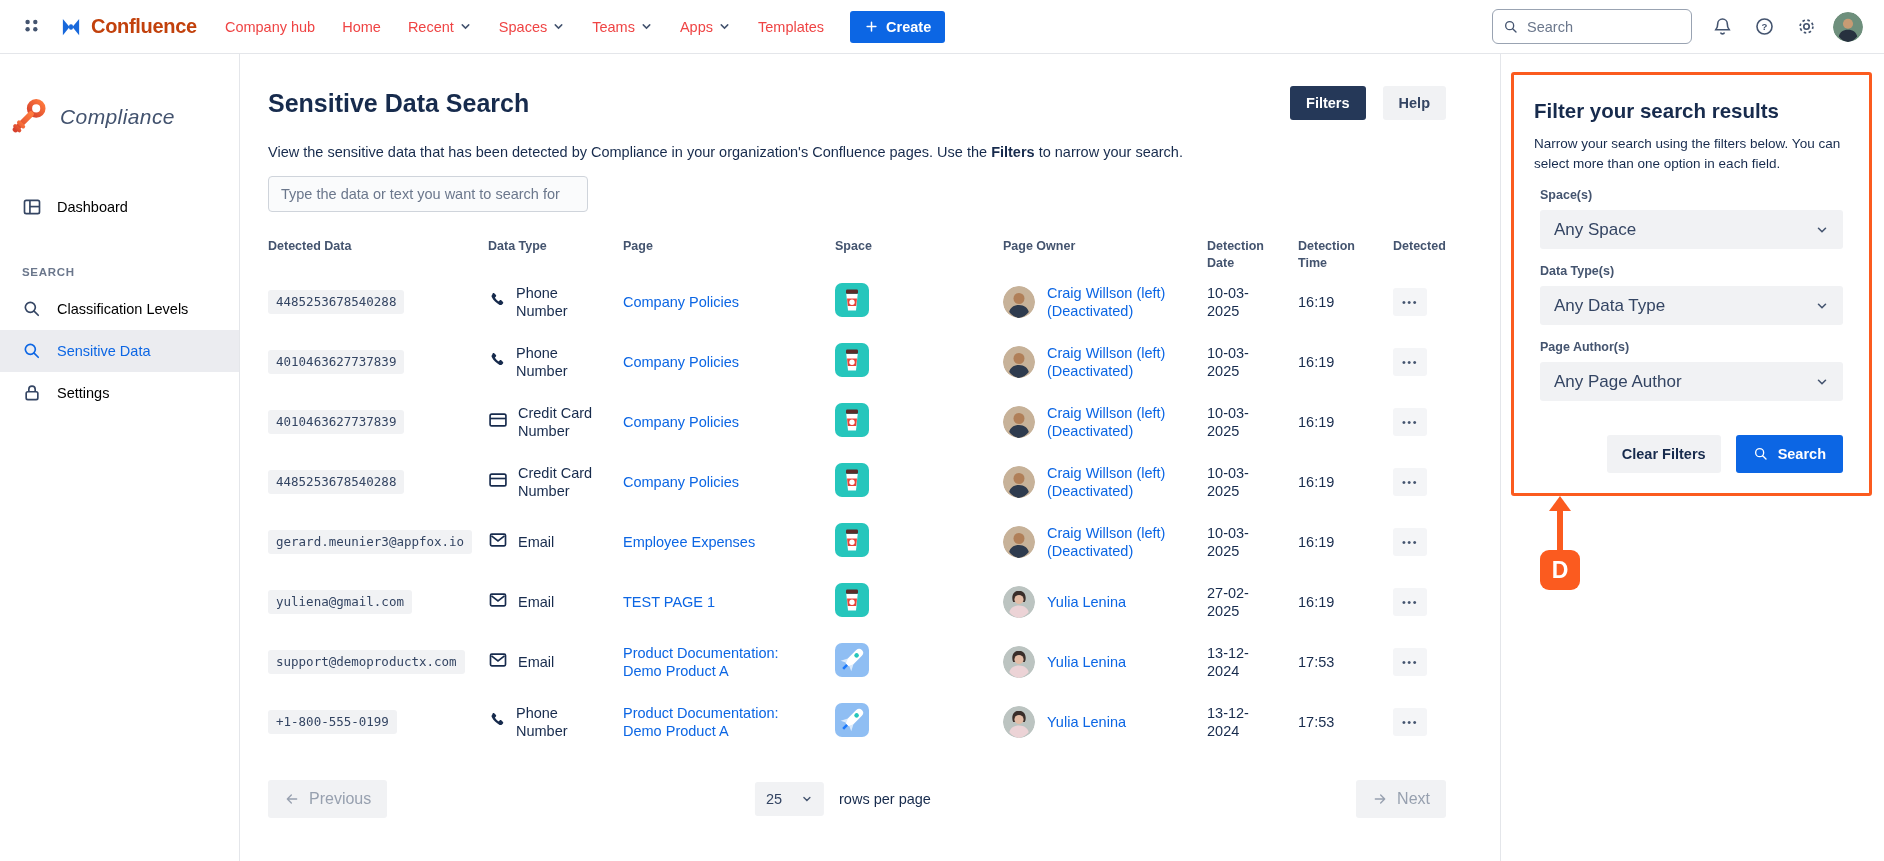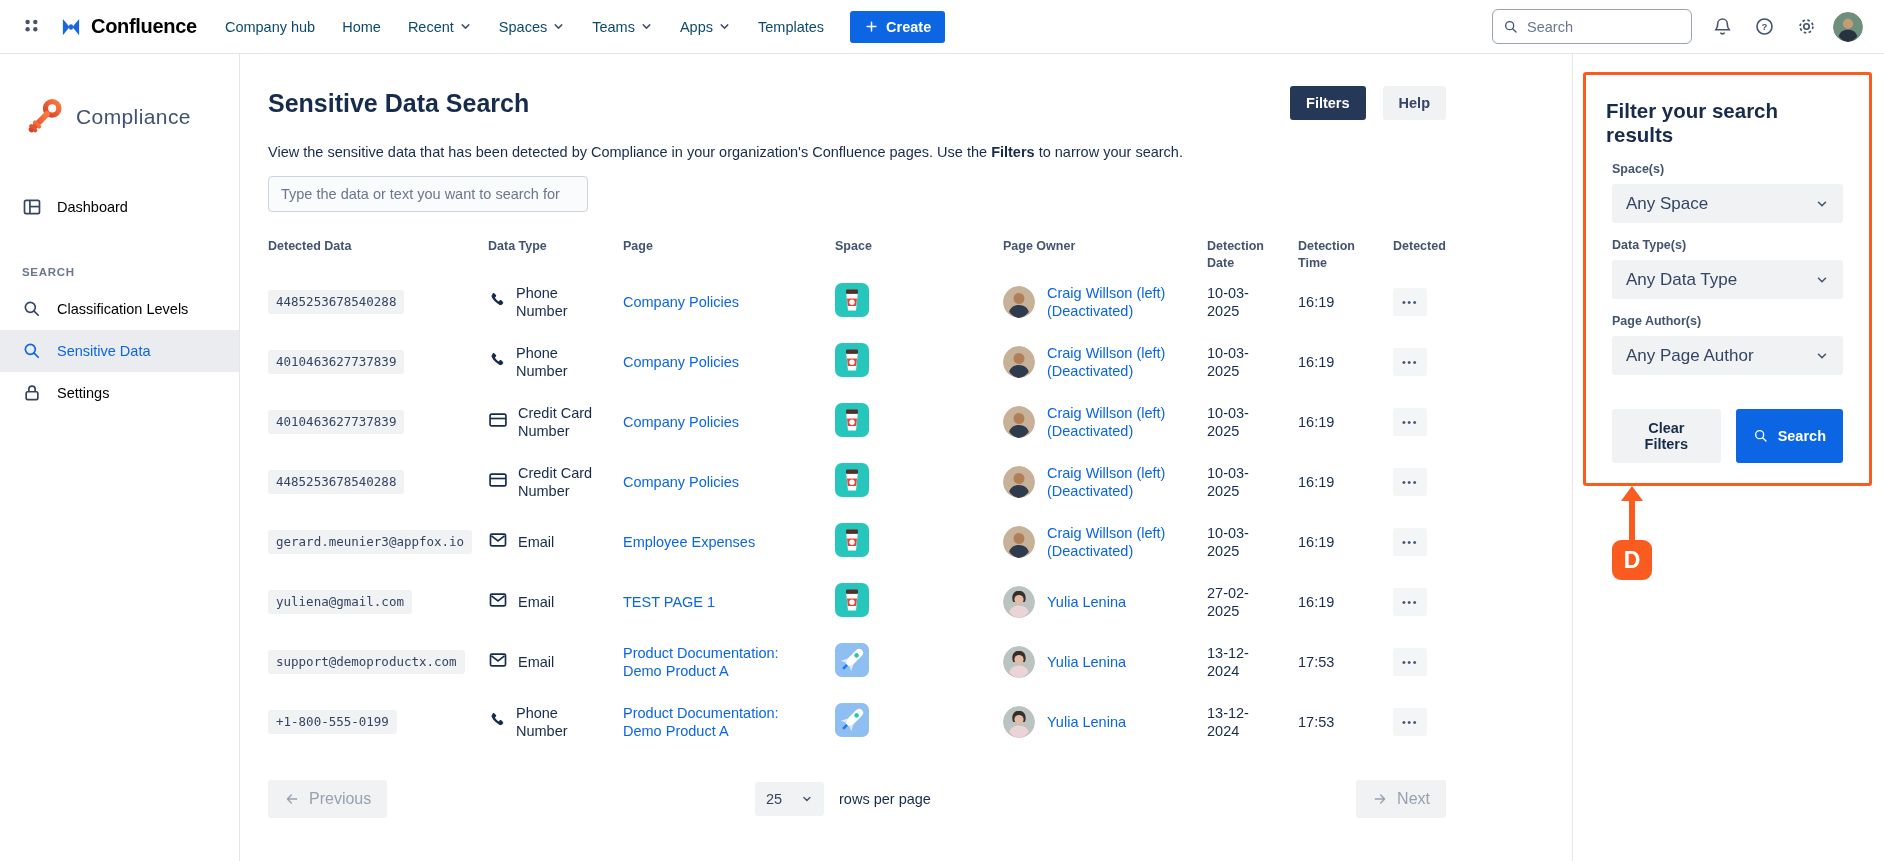--- a/index.html
+++ b/index.html
@@ -8,35 +8,35 @@
   }
   *{box-sizing:border-box; margin:0; padding:0;}
   html,body{background:#fff;}
   body{font-family:"Liberation Sans","DejaVu Sans",sans-serif; color:var(--navy);}
   .page{width:1884px;height:861px;position:relative;background:#fff;overflow:hidden;}
 
   
   .topbar{height:54px;display:flex;align-items:center;padding:0 18px 0 14px;border-bottom:1px solid var(--border);gap:4px;}
   .icon-btn{width:36px;height:36px;display:flex;align-items:center;justify-content:center;background:none;border:none;cursor:pointer;border-radius:4px;}
   .logo{display:flex;align-items:center;gap:7px;margin:0 14px 0 4px;}
-  .logo-text{font-size:20px;font-weight:700;color:#000000;letter-spacing:-0.3px;}
+  .logo-text{font-size:20px;font-weight:700;color:#c2410c;letter-spacing:-0.3px;}
   .topnav{display:flex;align-items:center;gap:27px;margin-left:10px;}
-  .topnav a{display:flex;align-items:center;gap:5px;font-size:14.5px;font-weight:500;color:#0c4a6e;text-decoration:none;cursor:pointer;}
+  .topnav a{display:flex;align-items:center;gap:5px;font-size:14.5px;font-weight:500;color:#ef4444;text-decoration:none;cursor:pointer;}
   .btn-create{display:flex;align-items:center;gap:7px;background:var(--accent);color:#fff;border:none;border-radius:3px;
     font-size:14.5px;font-weight:600;padding:8px 14px;margin-left:22px;cursor:pointer;font-family:inherit;}
   .top-search{margin-left:auto;display:flex;align-items:center;gap:8px;width:200px;height:35px;border:1px solid #99A3B2;border-radius:6px;padding:0 10px;background:#fff;}
   .top-search input{border:none;outline:none;font-size:14.5px;width:140px;color:#344563;font-family:inherit;}
   .top-search input::placeholder{color:#6B778C;}
   .top-icons{display:flex;align-items:center;gap:6px;margin-left:8px;}
   .avatar-sm{width:30px;height:30px;border-radius:50%;overflow:hidden;display:block;}
 
   
   .body-wrap{display:flex;height:807px;}
   .sidebar{width:240px;border-right:1px solid var(--border);padding-top:40px;flex-shrink:0;}
-  .app-logo{display:flex;align-items:center;gap:8px;padding-left:22px;margin-bottom:46px;}
+  .app-logo{display:flex;align-items:center;gap:8px;padding-left:6px;margin-bottom:46px;font-style:italic;}
   .app-logo-text{font-size:21px;color:#42526E;letter-spacing:.4px;}
   .side-item{display:flex;align-items:center;gap:15px;padding:11px 22px;font-size:14.5px;color:#000000;cursor:pointer;}
   .side-item svg{flex-shrink:0;}
   .side-item.selected{background:#EBECF0;color:var(--accent);font-weight:500;}
   .side-section{font-size:11.5px;font-weight:700;color:#6B778C;letter-spacing:.7px;padding:10px 22px;margin-top:28px;}
 
   
   .main{flex:1;padding:32px 0 0 28px;}
   .title-row{display:flex;align-items:center;width:1178px;}
   .page-title{font-size:25px;font-weight:700;color:var(--navy);}
@@ -66,21 +66,21 @@
   .actions-btn{background:#F4F5F7;border:none;border-radius:3px;padding:8px 9px;color:var(--gray-text);font-size:11px;letter-spacing:1.5px;cursor:pointer;}
 
   .pagination{width:1178px;margin-top:28px;display:flex;align-items:center;position:relative;}
   .pg-btn{display:flex;align-items:center;gap:9px;background:var(--chip-bg);color:#97A0AF;border:none;border-radius:3px;font-size:16px;padding:10px 16px;font-family:inherit;cursor:pointer;}
   .pg-center{position:absolute;left:50%;transform:translateX(-58%);display:flex;align-items:center;gap:15px;}
   .rows-select{display:flex;align-items:center;gap:19px;background:var(--chip-bg);border-radius:3px;padding:9px 11px;font-size:14.5px;color:#344563;cursor:pointer;}
   .rows-label{font-size:14.5px;color:var(--navy);}
   .pg-next{margin-left:auto;}
 
   
-  .right-panel{width:312px;border-left:1px solid var(--border);padding:18px 12px 0 10px;flex-shrink:0;}
+  .right-panel{width:384px;border-left:1px solid var(--border);padding:18px 12px 0 10px;flex-shrink:0;}
   .filter-box{border:3px solid var(--orange);border-radius:3px;padding:24px 20px 20px;background:#fff;}
   .fp-title{font-size:20.5px;font-weight:700;color:var(--navy);}
   .fp-desc{margin-top:11px;font-size:13.5px;line-height:1.45;color:var(--navy);}
   .field{margin-top:15px;padding:0 6px;}
   .field-label{font-size:12.5px;font-weight:700;color:var(--gray-text);}
   .select{margin-top:8px;height:39px;background:var(--chip-bg);border-radius:3px;display:flex;align-items:center;justify-content:space-between;padding:0 14px;font-size:17px;color:#344563;cursor:pointer;}
   .fp-buttons{display:flex;justify-content:flex-end;gap:15px;margin-top:34px;padding:0 6px;}
   .btn-clear{background:var(--chip-bg);color:var(--navy);padding:11px 15px;}
   .btn-fp-search{background:var(--accent);color:#fff;display:flex;align-items:center;gap:9px;padding:11px 17px;}
 
@@ -557,20 +557,21 @@
               <path d="M5 12h13.5M13 6l6 6-6 6" fill="none" stroke="#97A0AF" stroke-width="2" stroke-linecap="round" stroke-linejoin="round"></path>
             </svg>
           <span>Next</span>
         </button>
       </div>
     </main>
 
     <section class="right-panel">
       <div class="filter-box">
         <h2 class="fp-title">Filter your search results</h2>
+        <p class="fp-desc">Narrow your search using the filters below. You can select more than one option in each field.</p>
 
         <div class="field">
           <div class="field-label">Space(s)</div>
           <div class="select">
             <span>Any Space</span>
             <svg width="14" height="14" viewBox="0 0 16 16">
                 <path d="M4 6l4 4 4-4" fill="none" stroke="#44546F" stroke-width="1.8" stroke-linecap="round"></path>
               </svg>
           </div>
         </div>

